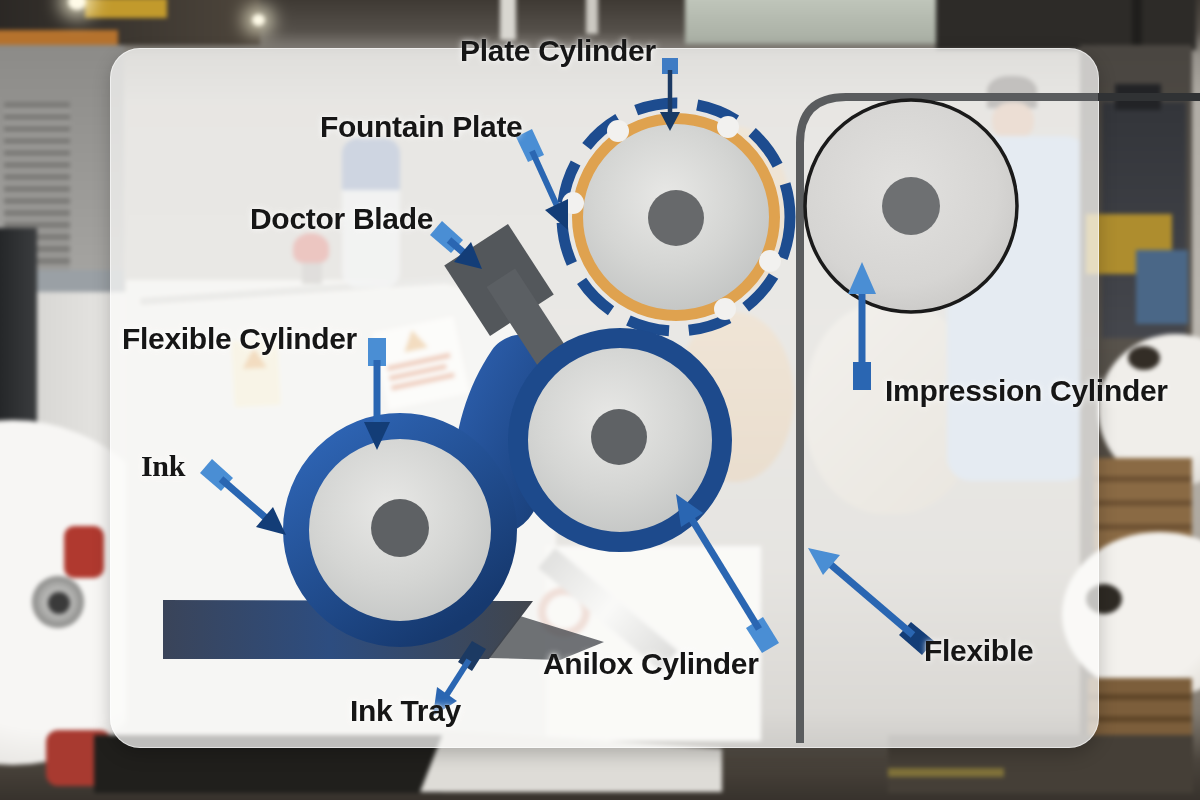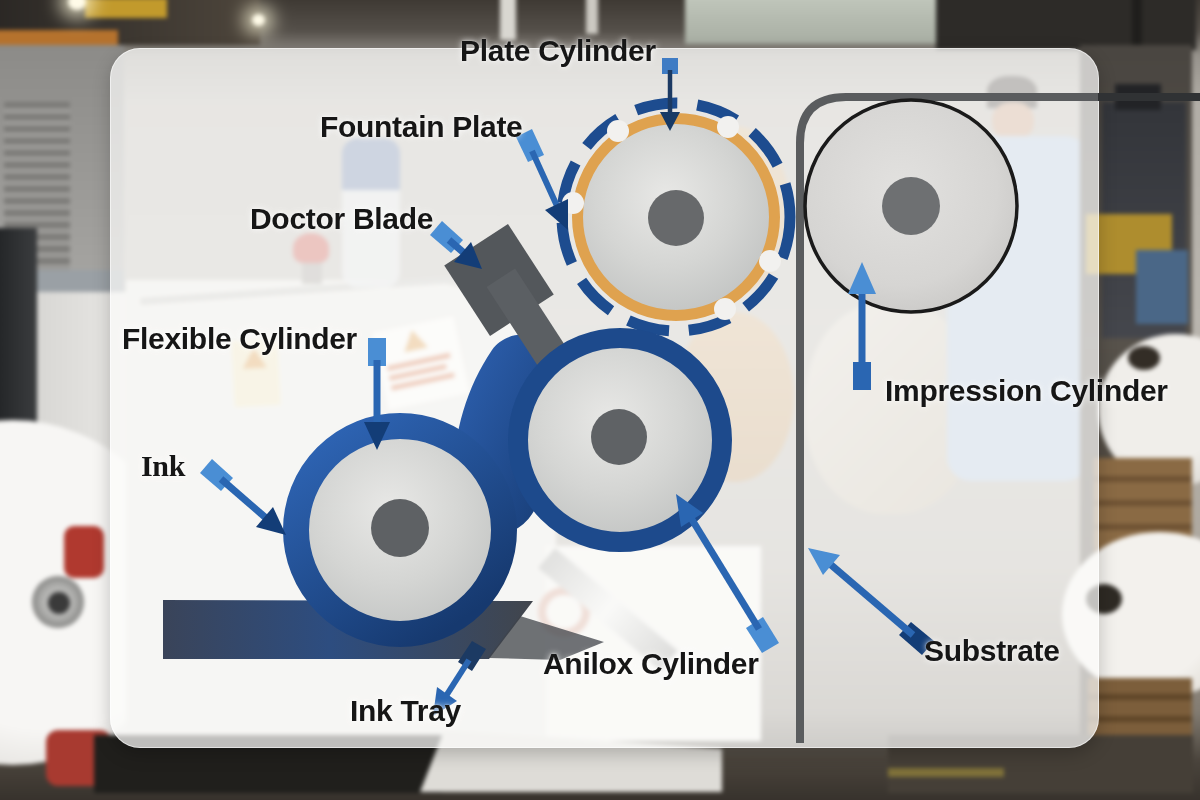--- a/index.html
+++ b/index.html
@@ -283,14 +283,14 @@
   </svg>
 
   <div class="lbl lbl-plate">Plate Cylinder</div>
   <div class="lbl lbl-flex">Fountain Plate</div>
   <div class="lbl lbl-doctor">Doctor Blade</div>
   <div class="lbl lbl-fountain">Flexible Cylinder</div>
   <div class="lbl lbl-ink">Ink</div>
   <div class="lbl lbl-inktray">Ink Tray</div>
   <div class="lbl lbl-anilox">Anilox Cylinder</div>
   <div class="lbl lbl-impression">Impression Cylinder</div>
-  <div class="lbl lbl-substrate">Substrate</div>
+  <div class="lbl lbl-substrate">Flexible</div>
 </div>
 
 </body></html>

